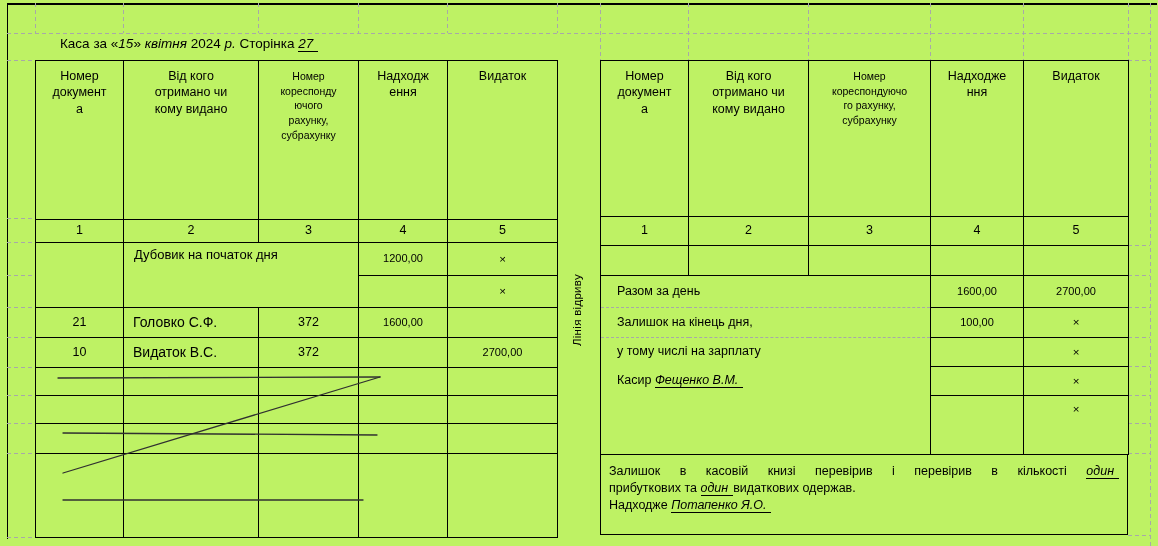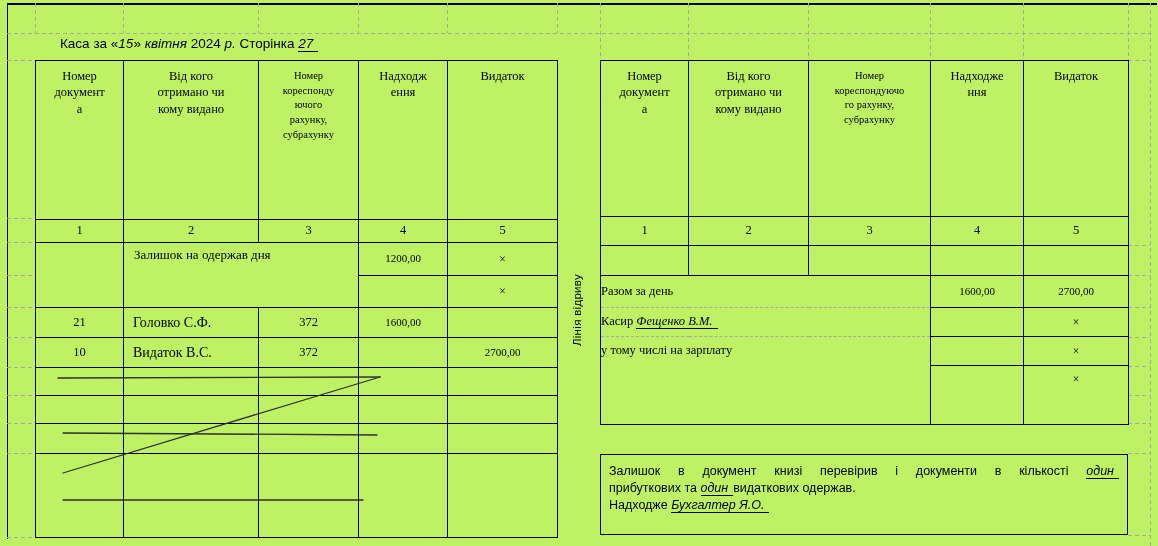--- a/index.html
+++ b/index.html
@@ -1,33 +1,33 @@
 <!DOCTYPE html>
 <html><head>
 <meta charset="utf-8">
 <style>
   html,body{margin:0;padding:0;background:#fff;}
   .sheet{position:relative;width:1158px;height:546px;background:#bef264;overflow:hidden;
          font-family:"Liberation Sans",sans-serif;color:#000;}
   .page-border{position:absolute;left:7px;top:3px;width:1149px;height:534px;
                border-top:2px solid #000;border-left:1.5px solid #000;}
   .title{position:absolute;left:60px;top:36px;font-size:13.5px;white-space:nowrap;}
-  table.grid{position:absolute;border-collapse:collapse;table-layout:fixed;font-family:Liberation Serif, serif;}
+  table.grid{position:absolute;border-collapse:collapse;table-layout:fixed;}
   .left-grid{left:35px;top:60px;width:522px;}
   .right-grid{left:600px;top:60px;width:528px;}
   td{border:1px solid #000;padding:0;font-size:12.5px;text-align:center;
      vertical-align:middle;overflow:hidden;line-height:1.25;}
   td.hdr{vertical-align:top;padding-top:7px;white-space:pre-line;line-height:1.3;}
   td.hdr-small{font-size:10.5px;padding-top:8px;line-height:1.4;}
   td.balance-label{text-align:left;vertical-align:top;padding:4px 0 0 10px;font-size:13px;}
   td.name{font-size:14px;text-align:left;padding-left:9px;}
   td.amt{font-size:11px;margin-top:19px;}
   td.mark{font-size:11.5px;}
   td.mark-top{vertical-align:top;padding-top:6px;}
-  td.textcell{text-align:left;padding-left:0;font-size:12.5px;margin-left:13px;}
+  td.textcell{text-align:left;padding-left:16px;font-size:12.5px;margin-left:13px;}
   .bb-dash{border-bottom:1px dashed #a8a8a8;}
   .bt-dash{border-top:1px dashed #a8a8a8;}
   .bb-none{border-bottom:none;}
   .bt-none{border-top:none;}
   .uu{text-decoration:none;border-bottom:1px solid #000;padding-right:5px;}
   .verify-block{position:absolute;left:600px;top:454px;width:528px;height:81px;
                 border:1px solid #000;box-sizing:border-box;padding:8px 8px 0 8px;
                 font-size:12.5px;line-height:17px;}
   .v-line1{text-align:justify;text-align-last:justify;}
   .tear-label{position:absolute;left:513px;top:303px;width:130px;height:14px;text-align:center;
@@ -110,21 +110,21 @@
       </tr>
       <tr style="height:23px">
         <td>1</td>
         <td>2</td>
         <td>3</td>
         <td>4</td>
         <td>5</td>
       </tr>
       <tr style="height:33px">
         <td rowspan="2"></td>
-        <td colspan="2" rowspan="2" class="balance-label">Залишок на одержав дня</td>
+        <td colspan="2" rowspan="2" class="balance-label">Дубовик на початок дня</td>
         <td class="amt">1200,00</td>
         <td class="mark">×</td>
       </tr>
       <tr style="height:32px">
         <td class="amt"></td>
         <td class="mark">×</td>
       </tr>
       <tr style="height:30px">
         <td>21</td>
         <td class="name">Головко С.Ф.</td>
@@ -208,42 +208,47 @@
           <td></td>
           <td></td>
           <td></td>
           <td></td>
       </tr>
       <tr style="height:32px">
         <td colspan="3" class="textcell bb-dash">Разом за день</td>
         <td class="amt">1600,00</td>
         <td class="amt">2700,00</td>
       </tr>
+      <tr style="height:30px">
+        <td colspan="3" class="textcell bt-dash bb-dash">Залишок на кінець дня,</td>
+        <td class="amt">100,00</td>
+        <td class="mark">×</td>
+      </tr>
+      <tr style="height:29px">
+        <td colspan="3" class="textcell bt-dash bb-none">у тому числі на зарплату</td>
+        <td class="amt"></td>
+        <td class="mark">×</td>
+      </tr>
       <tr style="height:29px">
         <td colspan="3" class="textcell bt-none bb-none"><span>Касир </span><u class="uu"><i>Фещенко В.М.</i></u></td>
         <td class="amt"></td>
         <td class="mark">×</td>
       </tr>
-      <tr style="height:29px">
-        <td colspan="3" class="textcell bt-dash bb-none">у тому числі на зарплату</td>
-        <td class="amt"></td>
-        <td class="mark">×</td>
-      </tr>
       <tr style="height:59px">
         <td colspan="3" class="textcell bt-none"></td>
         <td class="amt"></td>
         <td class="mark mark-top">×</td>
       </tr>
     </tbody>
   </table>
 
   <div class="verify-block">
-    <div class="v-line1"><span>Залишок в документ книзі перевірив і документи в кількості</span> <u class="uu"><i>один</i></u></div>
+    <div class="v-line1"><span>Залишок в касовій книзі перевірив і перевірив в кількості</span> <u class="uu"><i>один</i></u></div>
     <div class="v-line2"><span>прибуткових та</span> <u class="uu"><i>один</i></u><span>видаткових одержав.</span></div>
-    <div class="v-line3"><span>Надходже </span><u class="uu"><i>Бухгалтер Я.О.</i></u></div>
+    <div class="v-line3"><span>Надходже </span><u class="uu"><i>Потапенко Я.О.</i></u></div>
   </div>
 
   <svg class="overlay" width="1158" height="546">
     <g stroke="#303030" stroke-width="1.3" fill="none" stroke-linecap="round">
       <line x1="58" y1="378" x2="380" y2="377"></line>
       <line x1="380" y1="377" x2="63" y2="473"></line>
       <line x1="63" y1="433" x2="377" y2="435"></line>
       <line x1="63" y1="500" x2="363" y2="500"></line>
     </g>
   </svg>

